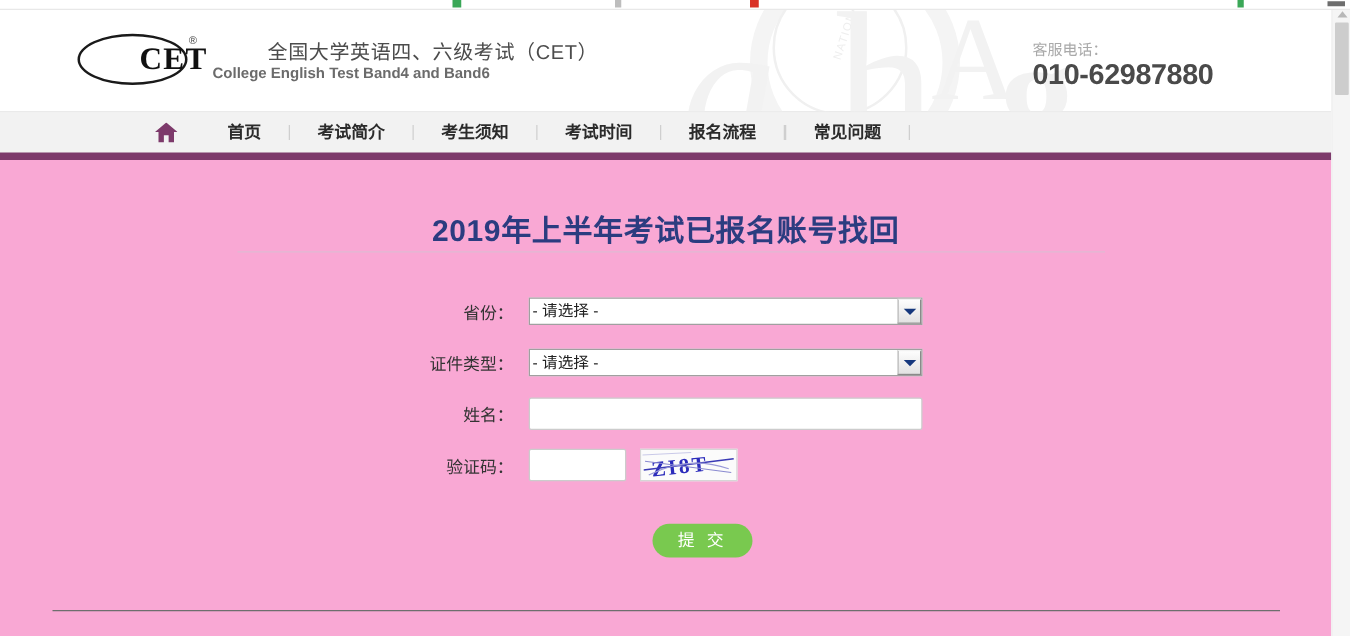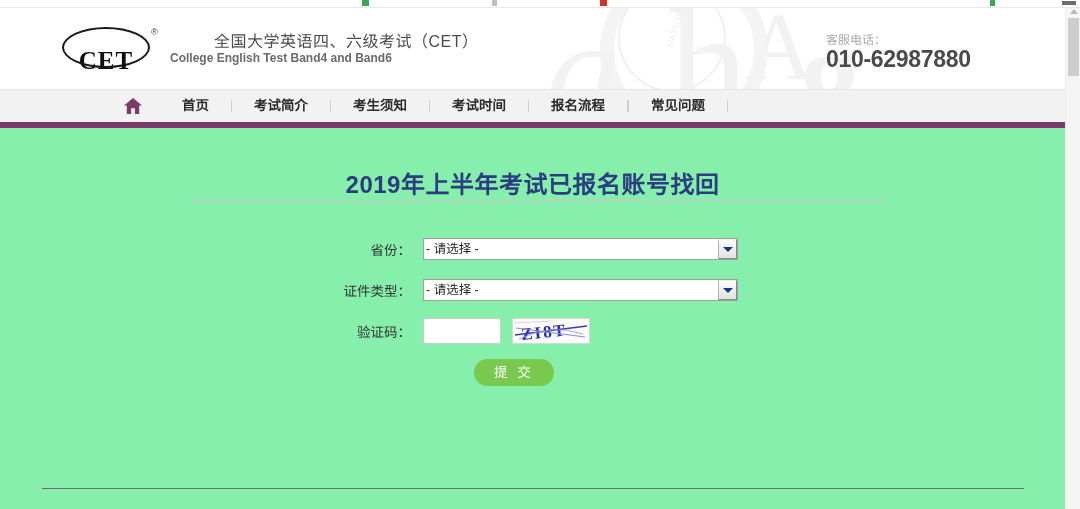--- a/index.html
+++ b/index.html
@@ -133,30 +133,29 @@
   .logo-ellipse {
     position: absolute;
     left: 0; top: 2px;
     width: 88px; height: 41px;
     border: 2px solid #1a1a1a;
     border-radius: 50%;
     box-sizing: border-box;
   }
   .logo-text {
     position: absolute;
-    left: 0; top: 2px;
+    left: 16px; top: 2px;
     width: 88px; height: 41px;
     line-height: 41px;
-    text-align: center;
+    text-align: right;
     font-family: "Liberation Serif", "DejaVu Serif", serif;
     font-size: 25px;
     font-weight: bold;
     letter-spacing: 1px;
     color: #111;
-    margin-top: 13px;
   }
   .logo-reg {
     position: absolute;
     left: 89px; top: 2px;
     font-size: 9px;
     color: #444;
   }
 
   .site-title {
     position: absolute;
@@ -229,21 +228,21 @@
     height: 12px;
     background: #cfcfcf;
   }
 
   
   .content {
     position: absolute;
     top: 120px; left: 0;
     width: 1065px;
     height: 381px;
-    background: #86efac;
+    background: #f9a8d4;
   }
 
   .page-title {
     position: absolute;
     left: 0; top: 37px;
     width: 1065px;
     text-align: center;
     font-size: 24px;
     font-weight: bold;
     color: #2b3c80;
@@ -354,23 +353,24 @@
     border: 1px solid #d6d6d6;
     background: #fbfbfb;
     display: block;
     cursor: pointer;
   }
 
   .submit-row {
     position: relative;
     height: 54px;
     display: flex;
-    align-items: flex-start;
+    align-items: flex-end;
     padding-top: 8px;
     box-sizing: border-box;
+    margin-left: 48px;
   }
   .submit-spacer { width: 383px; }
   .submit-btn {
     margin-left: 91px;
     width: 80px;
     height: 27px;
     background: #76c council;
     background: #79c94f;
     border: none;
     border-radius: 14px;
@@ -475,20 +475,24 @@
         <div class="form-label">证件类型：</div>
         <div class="select-wrap">
           <select class="field">
             <option>- 请选择 -</option>
           </select>
           <div class="select-btn"></div>
         </div>
       </div>
 
 
+      <div class="form-row">
+        <div class="form-label">姓名：</div>
+        <input class="field-text" type="text" value="" style="">
+      </div>
 
       <div class="form-row">
         <div class="form-label">验证码：</div>
         <input class="field-captcha" type="text" value="" style="">
         <svg class="captcha-img" viewBox="0 0 76 24" preserveAspectRatio="none">
           <rect x="0" y="0" width="76" height="24" fill="#fbfbfb"></rect>
           <text id="captcha-glyphs" x="8" y="18" font-family="Liberation Serif, serif" font-size="17" font-weight="bold" fill="#2b2bbb" transform="rotate(-6 38 12)" letter-spacing="2">ZI8T</text>
           <path d="M2 16 L74 7" stroke="#3a3ab5" stroke-width="1.4" fill="none"></path>
           <path d="M3 9 L72 18" stroke="#8a8ad0" stroke-width="1" fill="none"></path>
           <path d="M6 20 Q38 4 70 15" stroke="#9a9ad8" stroke-width="0.9" fill="none"></path>

